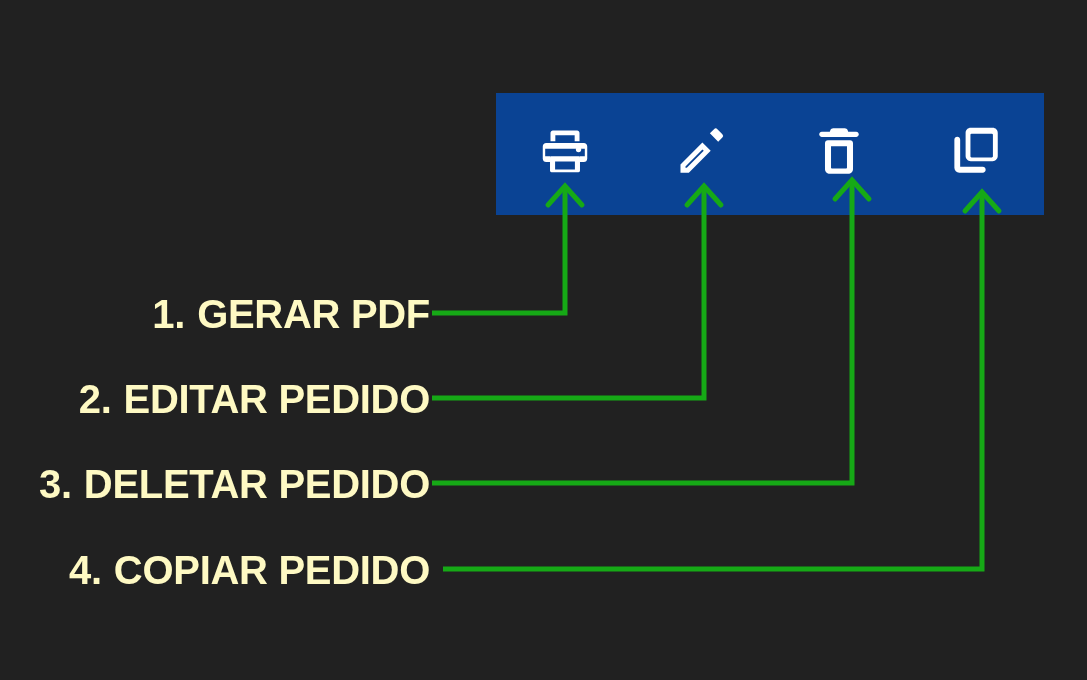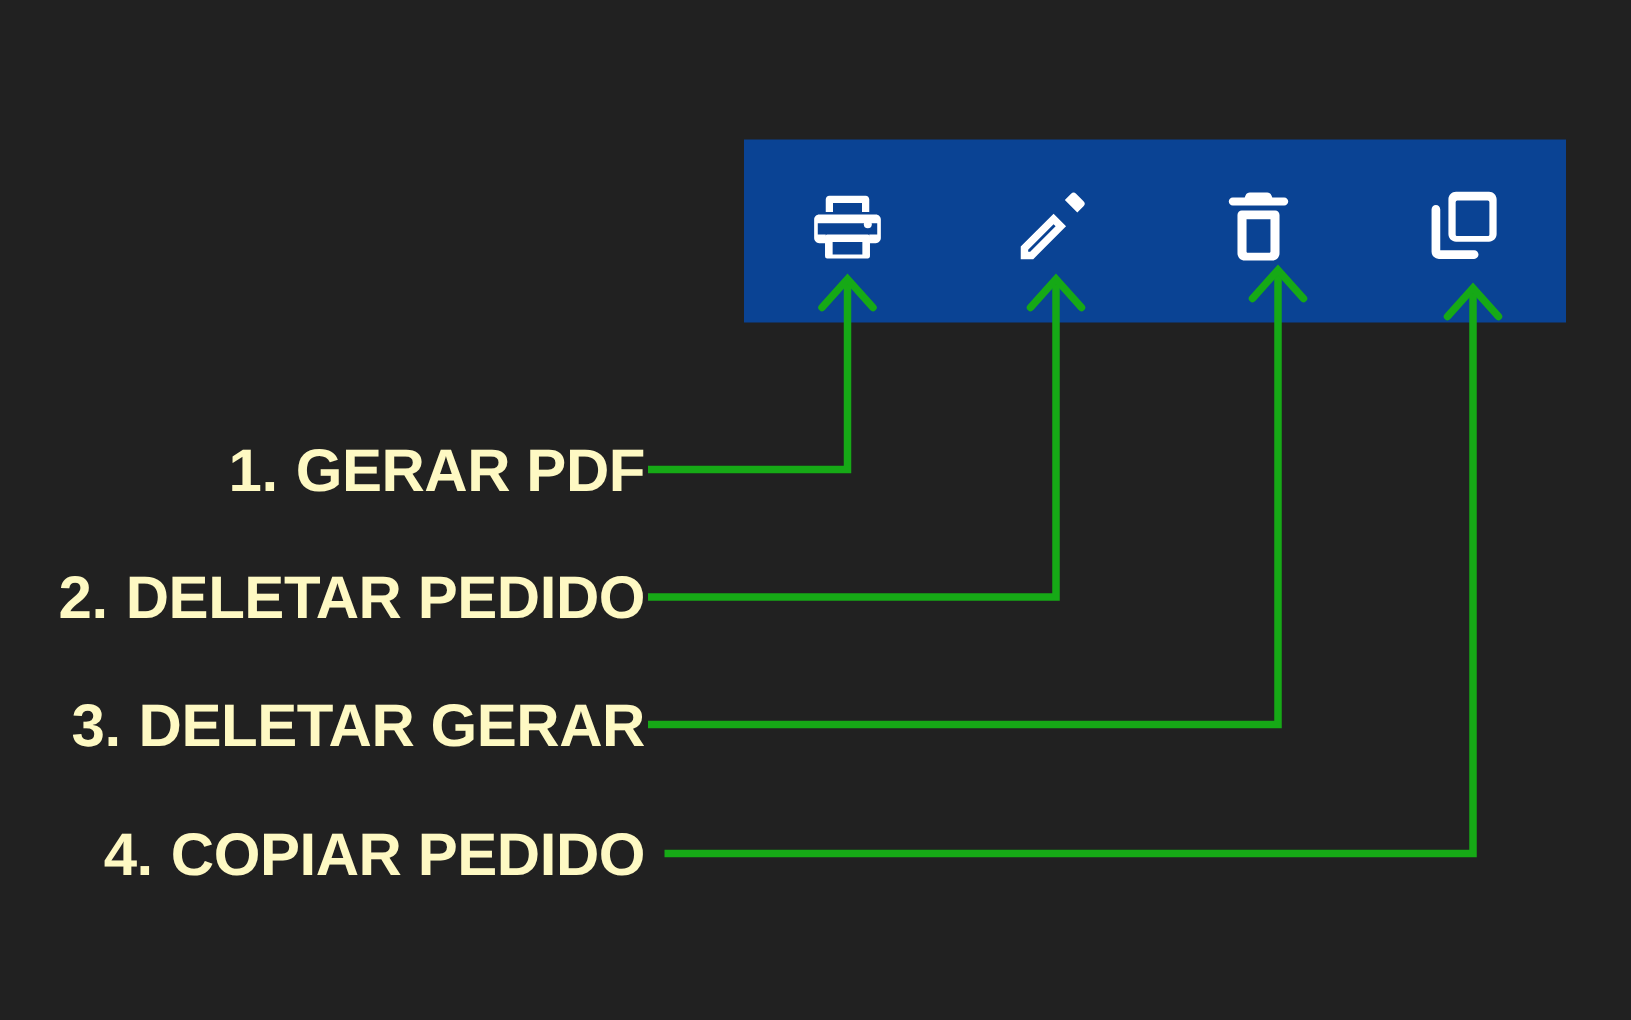--- a/index.html
+++ b/index.html
@@ -126,24 +126,24 @@
       <path d="M443 569 H982 V194"></path>
       <path d="M965 211 L982 192 L999 211" stroke-linecap="round"></path>
     </g>
   </svg>
 
   <div class="anno" style="right:657px; top:294px;">
     <span class="num">1.</span><span>GERAR PDF</span>
   </div>
 
   <div class="anno" style="right:657px; top:379px;">
-    <span class="num">2.</span><span>DELETAR PEDIDO</span>
+    <span class="num">2.</span><span>EDITAR PEDIDO</span>
   </div>
 
   <div class="anno" style="right:657px; top:464px;">
-    <span class="num">3.</span><span>DELETAR GERAR</span>
+    <span class="num">3.</span><span>DELETAR PEDIDO</span>
   </div>
 
   <div class="anno" style="right:657px; top:550px;margin-left:44px;">
     <span class="num">4.</span><span>COPIAR PEDIDO</span>
   </div>
 
 </div>
 
 </body></html>

